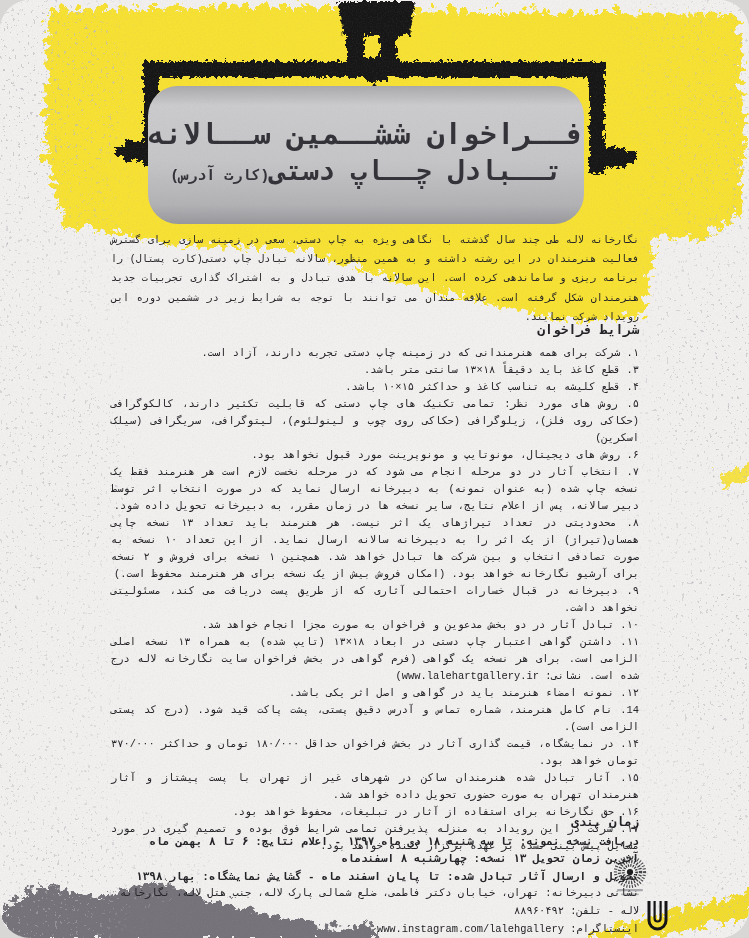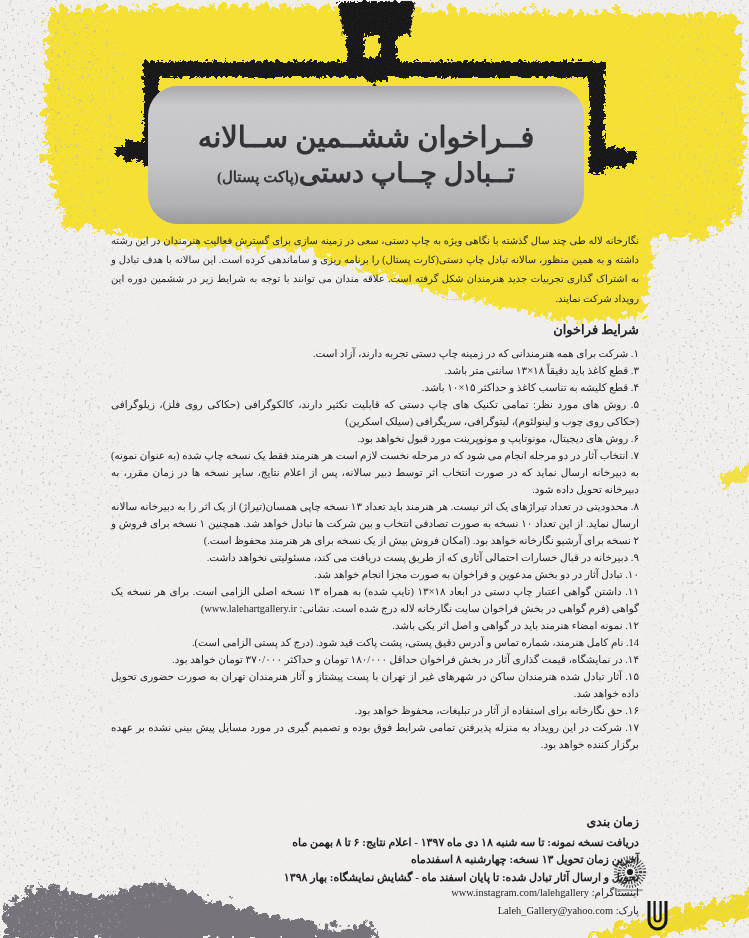--- a/index.html
+++ b/index.html
@@ -1,21 +1,22 @@
 <!DOCTYPE html>
 <html lang="fa" dir="rtl"><head>
 <meta charset="utf-8">
 <style>
   html,body{margin:0;padding:0;background:#d8d7d5;}
   .poster{
     position:relative;width:749px;height:938px;overflow:hidden;
     background:#f1f0ee;
-    font-family:Liberation Serif, serif;
+    font-family:Liberation Mono, monospace;
     direction:rtl;
     color:#232226;
+    border-radius:30px;
   }
   .art{position:absolute;left:0;top:0;width:749px;height:938px;}
   .txt{position:absolute;right:110px;width:528px;}
   .title-block{
     position:absolute;left:148px;top:86px;width:436px;height:138px;
     display:flex;flex-direction:column;align-items:center;justify-content:center;
     text-align:center;color:#343339;z-index:3;
   }
   .title-l1{font-size:29px;font-weight:bold;line-height:1.25;white-space:nowrap;}
   .title-l2{font-size:27px;font-weight:bold;line-height:1.3;white-space:nowrap;}
@@ -129,21 +130,21 @@
       <rect x="-9" y="21.4" width="18" height="1.8" rx="1" fill="#b4b3b7"></rect>
     </g>
     <g transform="translate(646,901)">
       <path d="M3,0 v19.5 a8.5,8.5 0 0 0 17,0 V0" fill="none" stroke="#141316" stroke-width="3"></path>
       <path d="M8.6,0 v17.5 a3,3 0 0 0 6,0 V0" fill="none" stroke="#141316" stroke-width="2.2"></path>
     </g>
   </svg>
 
   <div class="title-block">
     <div class="title-l1">فــراخوان ششــمین ســالانه</div>
-    <div class="title-l2"><span>تــبادل چــاپ دستی</span><span class="title-paren">(پاکت پستال)</span></div>
+    <div class="title-l2"><span>تــبادل چــاپ دستی</span><span class="title-paren">(کارت آدرس)</span></div>
   </div>
 
   <div class="txt intro">نگارخانه لاله طی چند سال گذشته با نگاهی ویژه به چاپ دستی، سعی در زمینه سازی برای گسترش فعالیت هنرمندان در این رشته داشته و به همین منظور، سالانه تبادل چاپ دستی(کارت پستال) را برنامه ریزی و ساماندهی کرده است. این سالانه با هدف تبادل و به اشتراک گذاری تجربیات جدید هنرمندان شکل گرفته است. علاقه مندان می توانند با توجه به شرایط زیر در ششمین دوره این رویداد شرکت نمایند.</div>
 
   <div class="txt cond-h">شرایط فراخوان</div>
   <div class="txt conditions">
     <div>۱. شرکت برای همه هنرمندانی که در زمینه چاپ دستی تجربه دارند، آزاد است.</div>
     <div>۳. قطع کاغذ باید دقیقاً ۱۸×۱۳ سانتی متر باشد.</div>
     <div>۴. قطع کلیشه به تناسب کاغذ و حداکثر ۱۵×۱۰ باشد.</div>
     <div>۵. روش های مورد نظر: تمامی تکنیک های چاپ دستی که قابلیت تکثیر دارند، کالکوگرافی (حکاکی روی فلز)، زیلوگرافی (حکاکی روی چوب و لینولئوم)، لیتوگرافی، سریگرافی (سیلک اسکرین)</div>
@@ -163,17 +164,18 @@
 
 
   <div class="txt sched-h">زمان بندی</div>
   <div class="txt schedule">
     <div>دریافت نسخه نمونه: تا سه شنبه ۱۸ دی ماه ۱۳۹۷ - اعلام نتایج: ۶ تا ۸ بهمن ماه</div>
     <div>آخرین زمان تحویل ۱۳ نسخه: چهارشنبه ۸ اسفندماه</div>
     <div>تحویل و ارسال آثار تبادل شده: تا پایان اسفند ماه - گشایش نمایشگاه: بهار ۱۳۹۸</div>
   </div>
 
   <div class="txt footer">
+    <div>نشانی دبیرخانه: تهران، خیابان دکتر فاطمی، ضلع شمالی پارک لاله، جنب هتل لاله، نگارخانه لاله - تلفن: ۸۸۹۶۰۴۹۲</div>
     <div><span>اینستاگرام:</span> <span class="ltr">www.instagram.com/lalehgallery</span></div>
     <div><span>پارک:</span> <span class="ltr">Laleh_Gallery@yahoo.com</span></div>
   </div>
 
 </div>
 
 </body></html>

